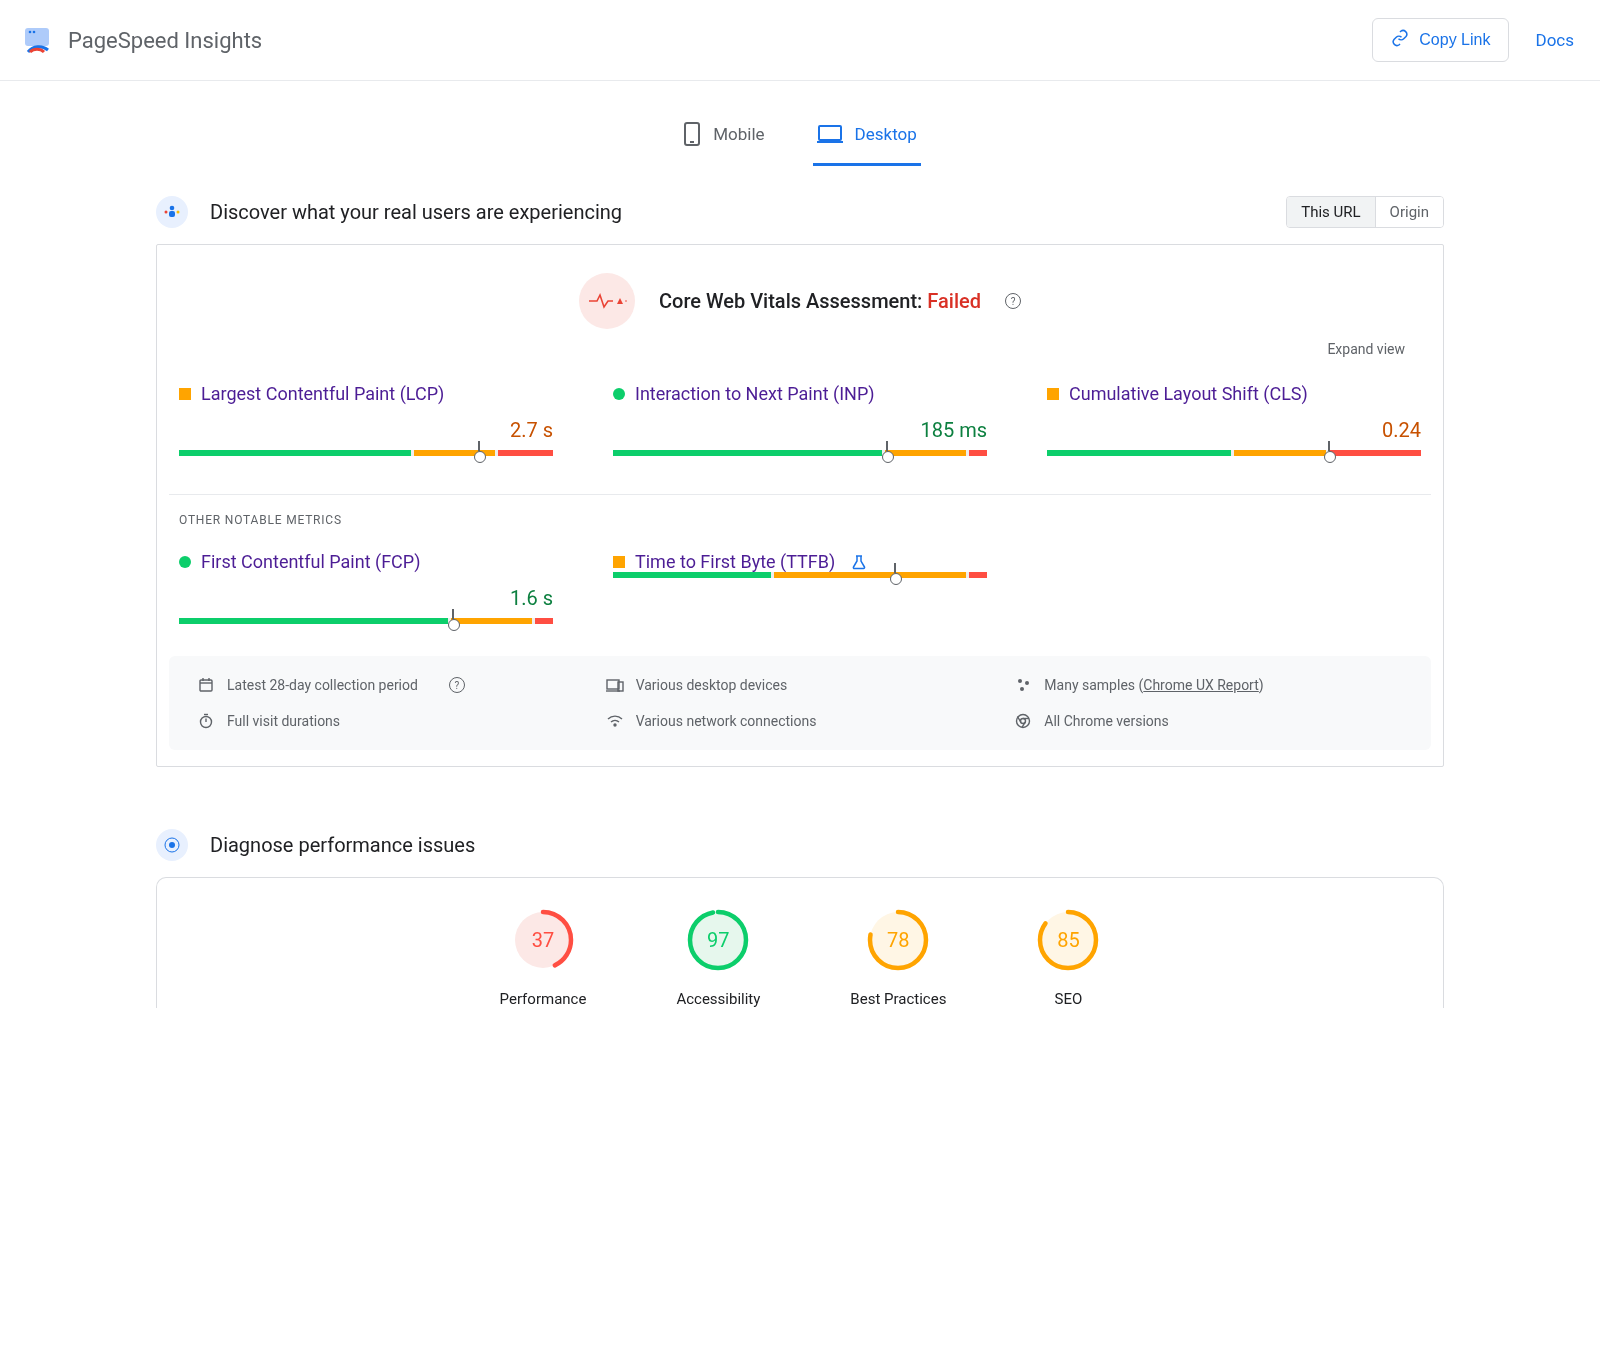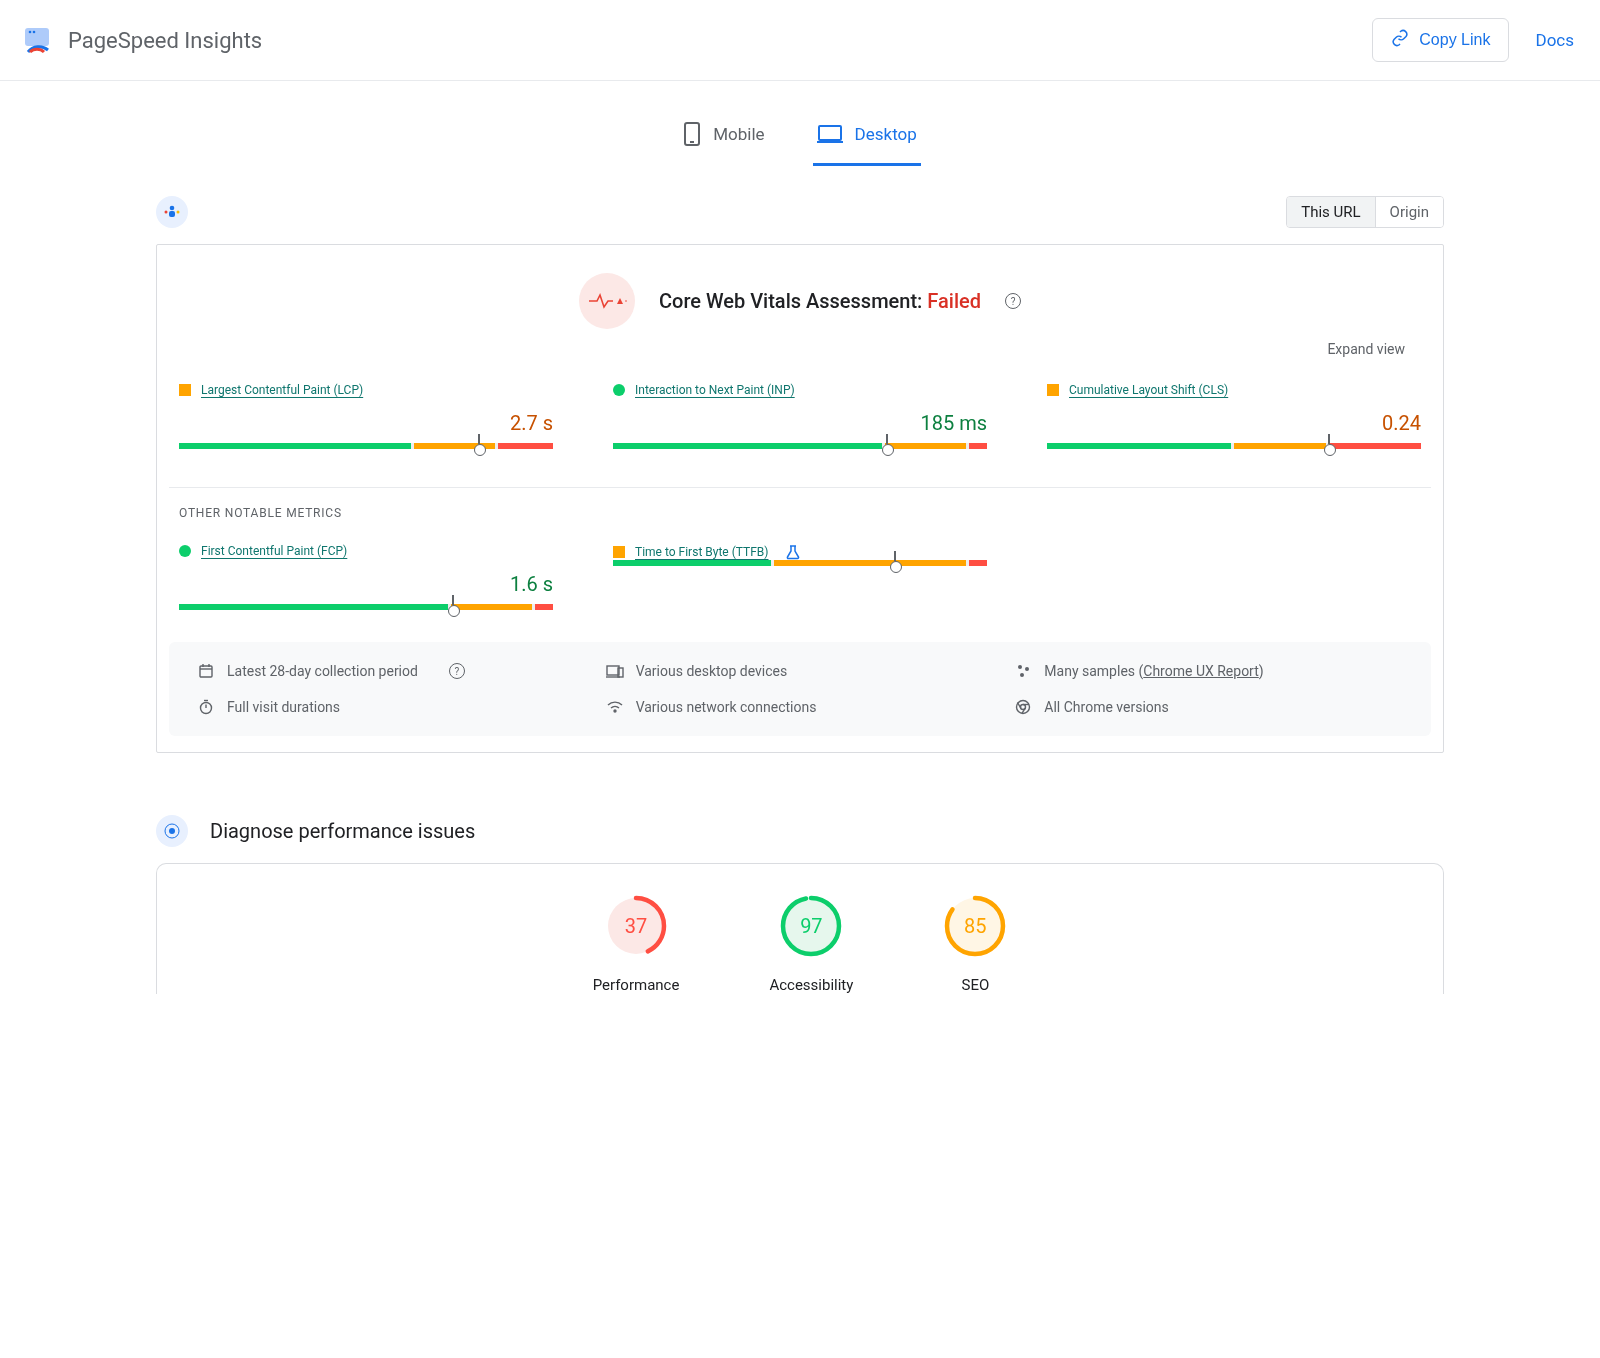--- a/index.html
+++ b/index.html
@@ -30,21 +30,21 @@
 .cwv-text{font-size:20px;font-weight:500;color:#202124}
 .cwv-status{color:#d93025}
 .help{width:16px;height:16px;border:1.3px solid #5f6368;border-radius:50%;display:inline-flex;align-items:center;justify-content:center;font-size:10px;color:#5f6368}
 .expand{text-align:right;padding:4px 26px 6px 0;font-size:14px;color:#5f6368;cursor:pointer}
 .metrics-row{display:flex;gap:60px;padding:20px 10px 20px 10px}
 .metric{flex:1}
 .m-head{display:flex;align-items:center;gap:10px}
 .m-dot{width:12px;height:12px}
 .m-dot.sq{border-radius:0}
 .m-dot.ci{border-radius:50%}
-.m-name{font-size:12px;color:#0f766e;text-decoration:underline;text-underline-offset:3px}
+.m-name{font-size:18px;color:#4c1d95;text-underline-offset:3px}
 .m-val{text-align:right;font-size:20px;padding:14px 0 8px}
 .m-val.g{color:#0d8040}
 .m-val.o{color:#c75100}
 .bar{position:relative;height:6px;background:#eee;display:flex;border-radius:2px;overflow:visible}
 .seg{height:6px}
 .seg.g{background:#0cce6b}
 .seg.o{background:#ffa400}
 .seg.r{background:#ff4e42}
 .seg+.seg{margin-left:3px}
 .marker{position:absolute;top:-9px;width:2px;height:10px;background:#5f6368}
@@ -117,20 +117,21 @@
   <div class="section-head">
     <div class="section-left">
       <span class="sec-icon">
           <svg width="18" height="18" viewBox="0 0 18 18">
             <circle cx="9" cy="5" r="2.3" fill="#1a73e8"></circle>
             <rect x="6" y="8" width="6" height="6" rx="2" fill="#1a73e8"></rect>
             <circle cx="3" cy="9" r="1.5" fill="#ea4335"></circle>
             <circle cx="15" cy="9" r="1.5" fill="#fbbc04"></circle>
           </svg>
         </span>
+      <span class="sec-title">Discover what your real users are experiencing</span>
     </div>
     <div class="toggle">
       <div class="tg active">This URL</div>
       <div class="tg">Origin</div>
     </div>
   </div>
 
   <div class="card">
     <div class="cwv-head">
       <span class="cwv-icon">
@@ -322,20 +323,30 @@
         <circle cx="32" cy="32" r="28" fill="none" stroke="#0cce6b" stroke-width="4.5" stroke-dasharray="175.92918860102841" stroke-dashoffset="5.277875658030857" stroke-linecap="round"></circle>
       </svg>
       <div class="gauge-score" style="color:#0cce6b">97</div>
     </div>
     <div class="gauge-label">Accessibility</div>
         </div>
       <div class="gauge">
     <div class="gauge-ring">
       <svg width="64" height="64" viewBox="0 0 64 64">
         <circle cx="32" cy="32" r="28" fill="#fff6e5"></circle>
+        <circle cx="32" cy="32" r="28" fill="none" stroke="#ffa400" stroke-width="4.5" stroke-dasharray="175.92918860102841" stroke-dashoffset="38.704421492226246" stroke-linecap="round"></circle>
+      </svg>
+      <div class="gauge-score" style="color:#ffa400">78</div>
+    </div>
+    <div class="gauge-label">Best Practices</div>
+        </div>
+      <div class="gauge">
+    <div class="gauge-ring">
+      <svg width="64" height="64" viewBox="0 0 64 64">
+        <circle cx="32" cy="32" r="28" fill="#fff6e5"></circle>
         <circle cx="32" cy="32" r="28" fill="none" stroke="#ffa400" stroke-width="4.5" stroke-dasharray="175.92918860102841" stroke-dashoffset="26.389378290154266" stroke-linecap="round"></circle>
       </svg>
       <div class="gauge-score" style="color:#ffa400">85</div>
     </div>
     <div class="gauge-label">SEO</div>
         </div>
     </div>
   </div>
 </div>
 

